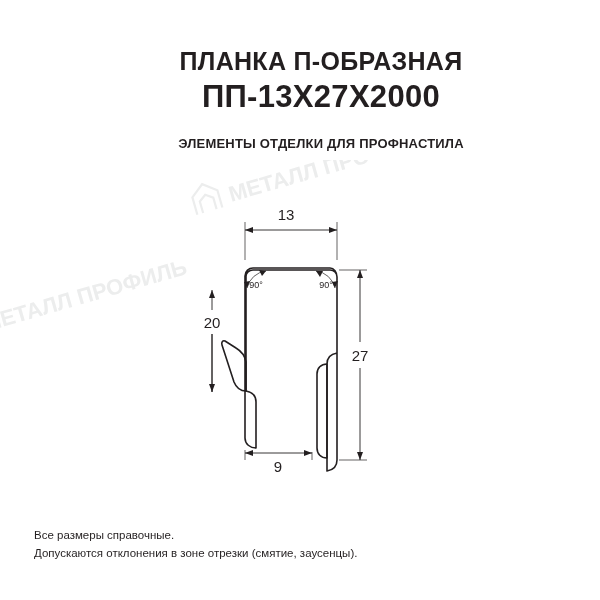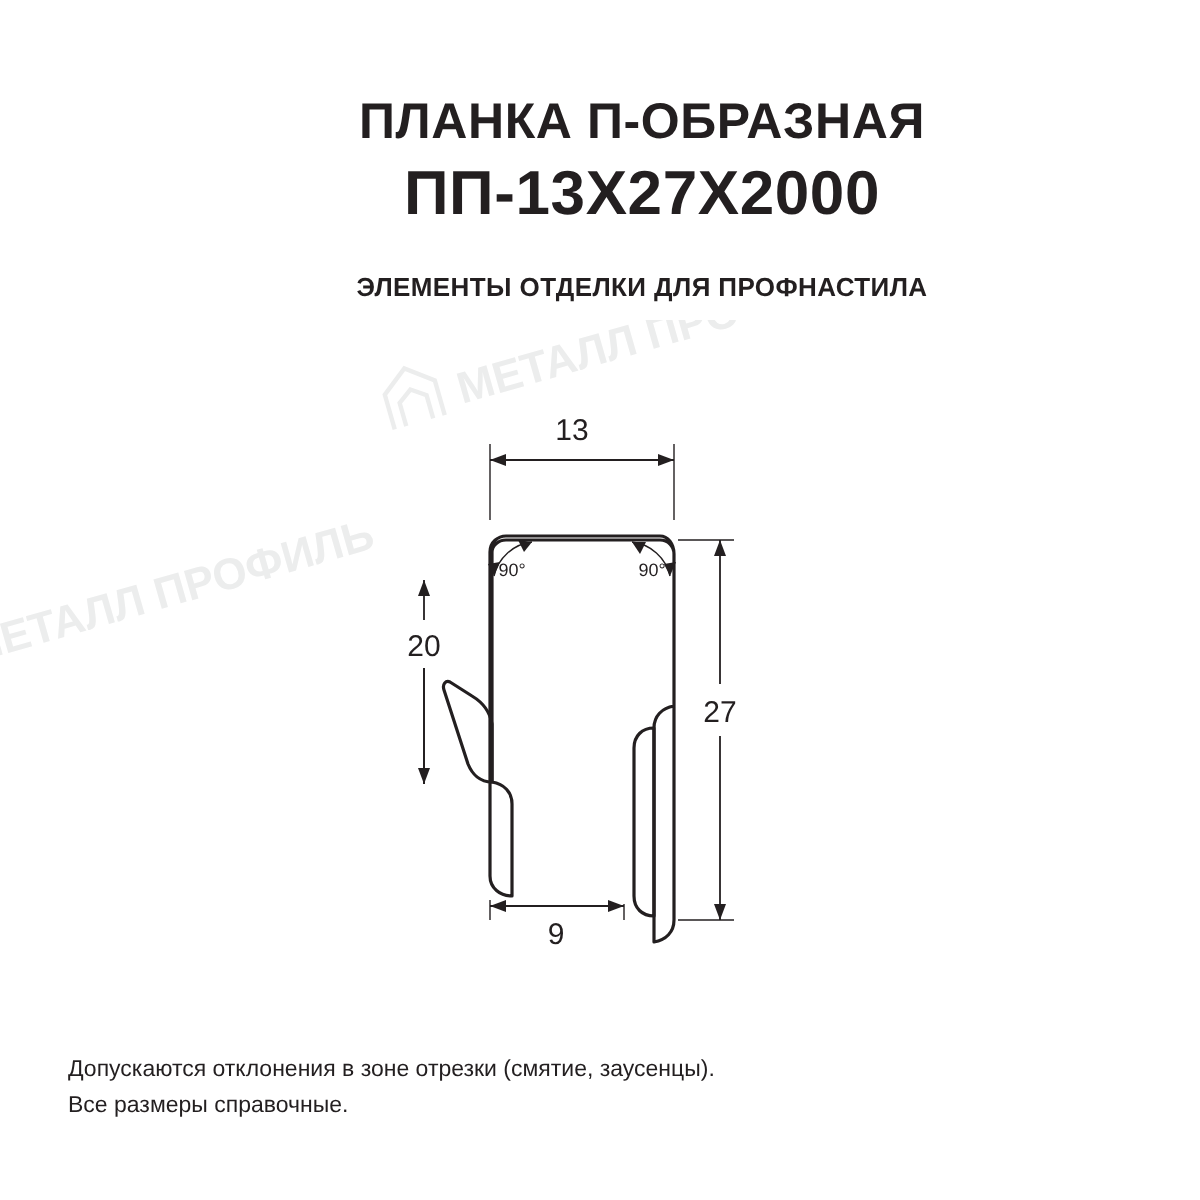--- a/index.html
+++ b/index.html
@@ -221,17 +221,17 @@
         <line class="dimline" x1="245" y1="293" x2="312" y2="293"></line>
         <polygon points="245,293 253,290 253,296" fill="#231f20"></polygon>
         <polygon points="312,293 304,290 304,296" fill="#231f20"></polygon>
         <text class="dimtext" x="278" y="312" text-anchor="middle">9</text>
       </g>
 
     </svg>
   </div>
 
   <div class="footer">
+    <div>Все размеры справочные.</div>
     <div>Допускаются отклонения в зоне отрезки (смятие, заусенцы).</div>
-    <div>Все размеры справочные.</div>
   </div>
 
 </div>
 
 </body></html>

